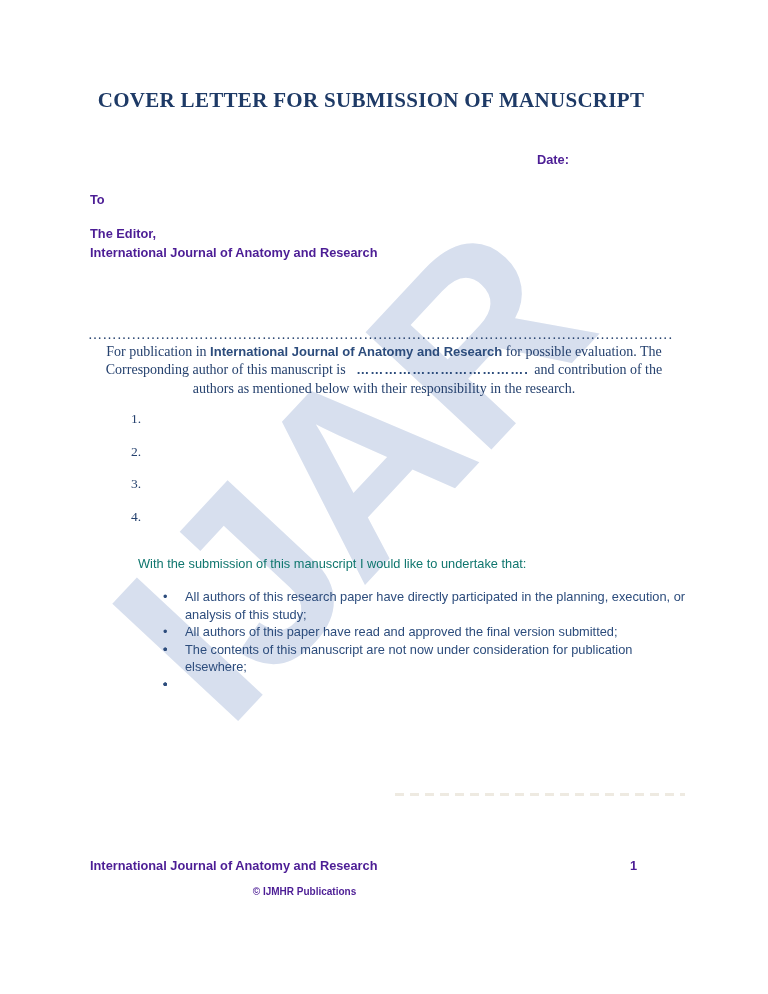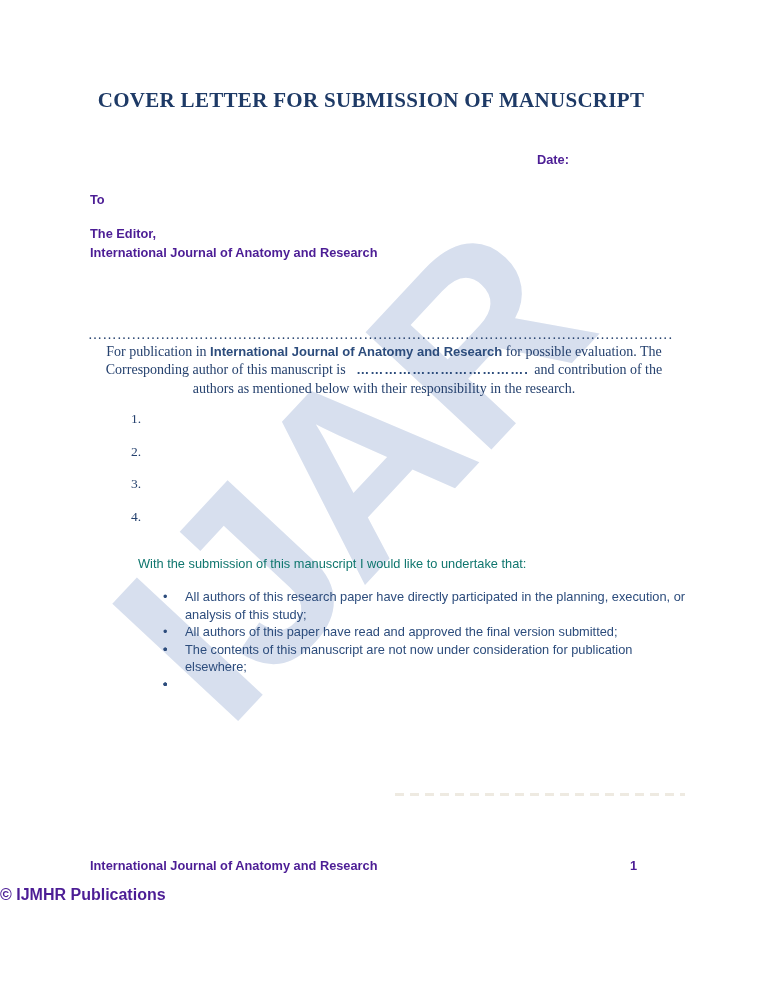--- a/index.html
+++ b/index.html
@@ -113,21 +113,21 @@
   .institute-line { white-space: nowrap; }
 
   .artifact-dashes {
     left: 395px; top: 793px; width: 290px; height: 3px;
     background: repeating-linear-gradient(90deg, #eae5da 0 9px, transparent 9px 15px);
     opacity: 0.8;
   }
 
   .footer-journal { left: 90px; top: 858px; font-size: 12.8px; }
   .footer-page    { left: 630px; top: 858px; font-size: 12.8px; }
-  .footer-copy    { left: 0; top: 886px; width: 609px; font-size: 16px; }
+  .footer-copy    { left: 0; top: 886px; width: 609px; text-align: center; font-size: 10px; }
 </style>
 </head>
 <body>
 
 <div class="page">
 
   <div class="watermark">IJAR</div>
 
   <h1 class="layer title">COVER LETTER FOR SUBMISSION OF MANUSCRIPT</h1>
 

